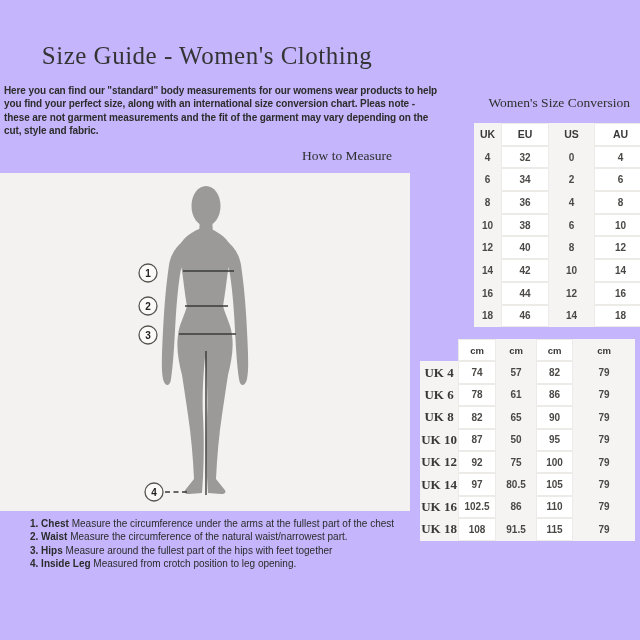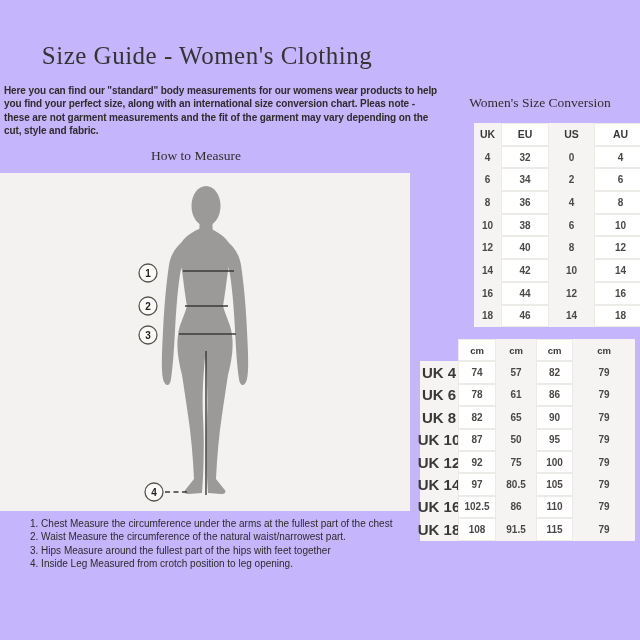--- a/index.html
+++ b/index.html
@@ -6,54 +6,54 @@
   html,body{margin:0;padding:0;background:#fff;}
   .page{position:relative;width:640px;height:640px;background:#c4b5fd;overflow:hidden;
         font-family:"Liberation Sans",sans-serif;}
 
   
   .page-title{position:absolute;top:42px;left:0;width:414px;margin:0;text-align:center;
         font-family:"Liberation Serif",serif;font-weight:400;font-size:25px;color:#343434;
         letter-spacing:.5px;}
   .intro{position:absolute;top:84px;left:4px;width:437px;margin:0;font-size:10px;
         line-height:13.4px;font-weight:700;color:#2e2d2b;letter-spacing:-.1px;}
-  .htm-heading{position:absolute;top:148px;left:0;width:392px;margin:0;text-align:center;
+  .htm-heading{position:absolute;top:148px;left:0;width:392px;margin:0;text-align:right;
         font-family:"Liberation Serif",serif;font-weight:400;font-size:13.5px;color:#2f2f2d;}
   .panel{position:absolute;top:173px;left:0;width:410px;height:338px;background:#f3f2f0;}
   .panel svg{display:block;}
   .marker{fill:#fbfaf9;stroke:#56544f;stroke-width:1.3px;}
   .marker-num{font-family:"Liberation Sans",sans-serif;font-size:10px;font-weight:700;
         fill:#222;text-anchor:middle;}
   .mline{stroke:#3a3a3a;stroke-width:1.4px;fill:none;}
   .mline.dash{stroke-dasharray:5 3.5;}
   .silhouette{fill:#9c9a98;}
 
   .instructions{position:absolute;top:517px;left:30px;width:420px;font-size:10px;
         line-height:13.4px;color:#2c2c2a;}
   .instructions .line{white-space:nowrap;}
-  .instructions .lbl{font-weight:400;}
+  .instructions .lbl{font-weight:700;}
   .note{width:400px;font-weight:700;margin-top:0;}
 
   
-  .conv-title{position:absolute;top:95px;left:450px;width:180px;margin:0;text-align:center;
+  .conv-title{position:absolute;top:95px;left:450px;width:180px;margin:0;text-align:right;
         font-family:"Liberation Serif",serif;font-weight:400;font-size:13.5px;color:#2f2f2d;}
   .ttable{position:absolute;}
   .conv{top:123px;left:460px;margin-left:14px;}
   .conv .trow{display:grid;grid-template-columns:27px 48px 45px 53px;height:22.7px;}
   .meas{top:339px;left:420px;}
   .meas .trow{display:grid;grid-template-columns:38px 38px 40px 37px 62px;height:22.4px;}
   .tcell{display:flex;align-items:center;justify-content:center;font-size:10px;
         font-weight:700;color:#4a4947;box-sizing:border-box;white-space:nowrap;}
   .tcell:nth-child(odd){background:#f5f4f2;}
   .tcell:nth-child(even){background:#ffffff;border:1px solid #edebe8;}
   .thead .tcell{font-size:10.5px;color:#3a3938;}
   .meas .thead-main .tcell{background:transparent;border:none;font-size:10px;}
   .meas .thead-units .tcell{font-size:9.5px;}
   .meas .thead-units .tcell:first-child{background:transparent;border:none;}
-  .meas .tbody .tcell:first-child{font-size:15px;color:#3a3938;}
+  .meas .tbody .tcell:first-child{font-size:13px;color:#3a3938;font-family:Liberation Serif, serif;}
 </style>
 </head>
 <body>
 
 <div class="page">
 
   <h1 class="page-title">Size Guide - Women's Clothing</h1>
 
   <p class="intro">Here you can find our "standard" body measurements for our womens wear products to help you find your perfect size, along with an international size conversion chart. Pleas note - these are not garment measurements and the fit of the garment may vary depending on the cut, style and fabric.</p>
 

